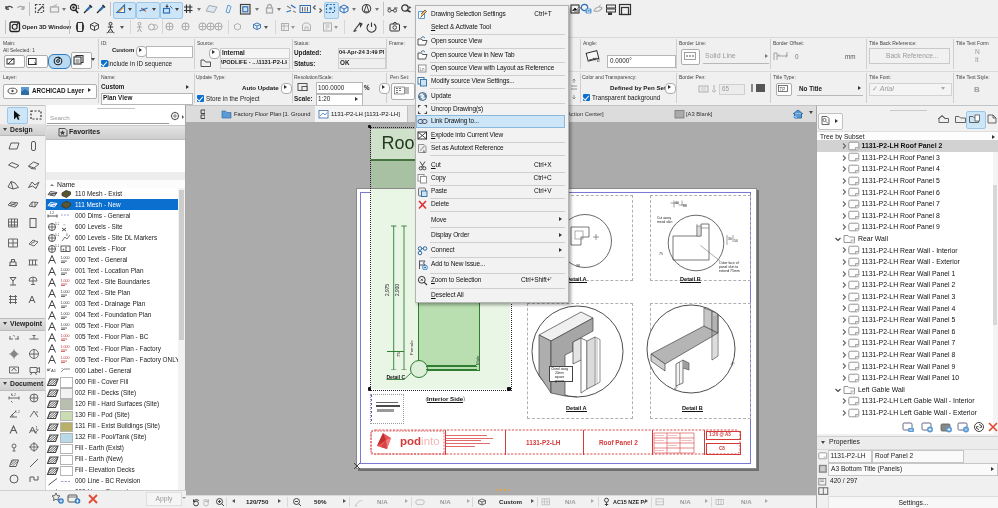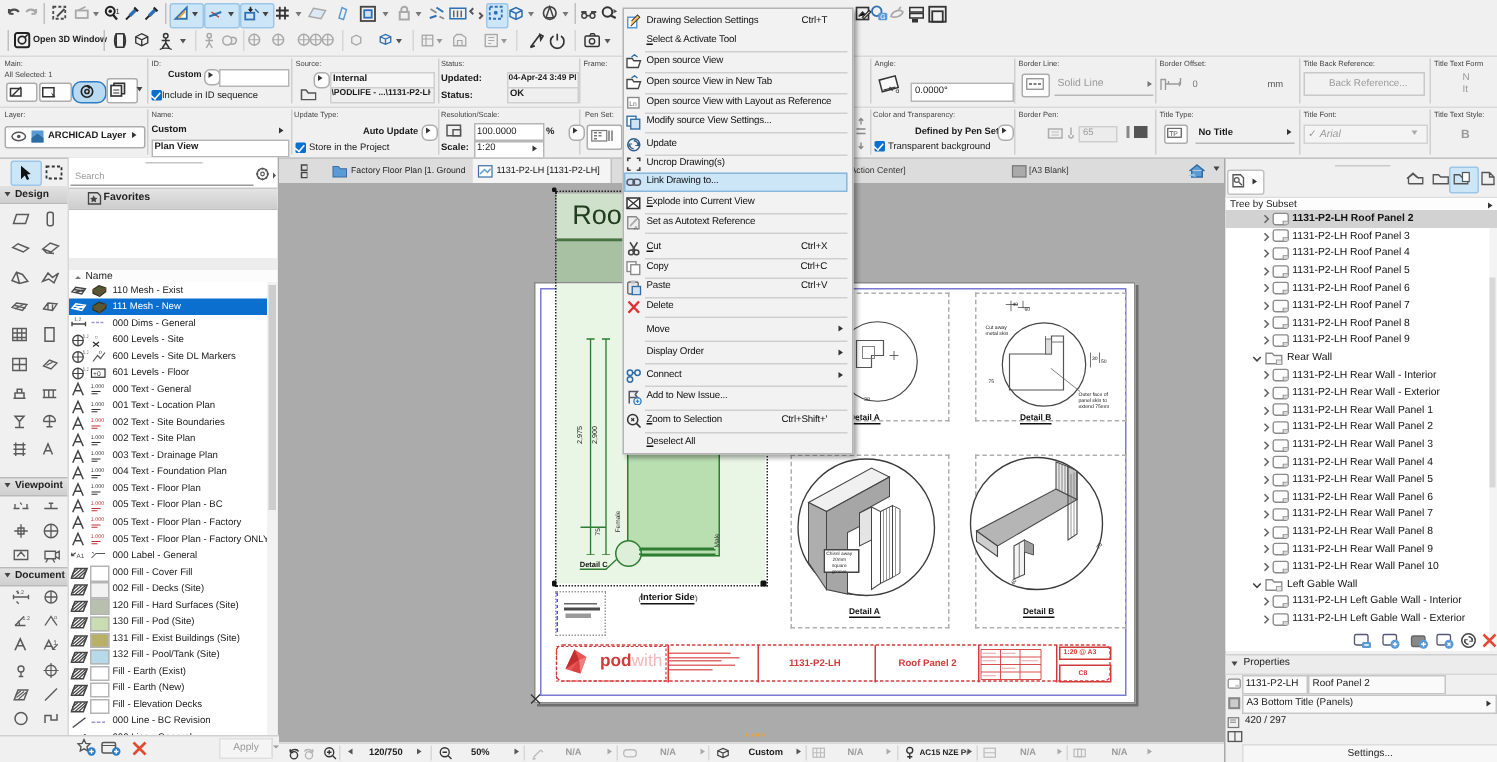--- a/index.html
+++ b/index.html
@@ -1012,21 +1012,21 @@
 <div class="txt" style="left:682px;top:405px;font-size:5.6px;font-weight:bold;color:#111;border-bottom:0.8px solid #111">Detail B</div>
 <svg class="abs" style="left:369.7px;top:429.3px;opacity:1.0" width="371" height="26" viewBox="0 0 371 26">
     <rect x="1" y="1" width="369" height="24" rx="4" fill="none" stroke="#d43a3a" stroke-width="0.9" stroke-dasharray="2.2 1.4"></rect>
   </svg>
 <svg class="abs" style="left:373px;top:432px;opacity:1.0" width="23" height="20" viewBox="0 0 23 20">
     <path d="M10 1 L18 6 L14 17 L4 14 Z" fill="#e85555"></path>
     <path d="M10 1 L13 8 L4 14 Z" fill="#c22f2f"></path>
     <path d="M13 8 L18 6 L14 17 Z" fill="#f08080"></path>
     <path d="M13 8 L14 17 L8 15" fill="#d84444"></path>
   </svg>
-<div class="txt" style="left:400px;top:435.3px;font-size:11.5px;font-weight:bold;color:#d43a3a">pod<span style="color:#f4b6b6;font-weight:normal">with</span></div>
+<div class="txt" style="left:400px;top:435.3px;font-size:11.5px;font-weight:bold;color:#d43a3a">pod<span style="color:#f4b6b6;font-weight:normal">into</span></div>
 <svg class="abs" style="left:370.1px;top:429.5px;opacity:1.0" width="75" height="25" viewBox="0 0 75 25">
     <rect x="1" y="1" width="73" height="23" fill="none" stroke="#d43a3a" stroke-width="0.8" stroke-dasharray="1.8 1.3"></rect>
   </svg>
 <div class="abs" style="left:446px;top:434.8px;width:41px;height:0.6px;background:#d43a3a;opacity:0.75"></div>
 <div class="abs" style="left:446px;top:437.6px;width:47px;height:0.6px;background:#d43a3a;opacity:0.75"></div>
 <div class="abs" style="left:446px;top:440.4px;width:35px;height:0.6px;background:#d43a3a;opacity:0.75"></div>
 <div class="abs" style="left:446px;top:443.2px;width:44px;height:0.6px;background:#d43a3a;opacity:0.75"></div>
 <div class="abs" style="left:446px;top:446.0px;width:29px;height:0.6px;background:#d43a3a;opacity:0.75"></div>
 <div class="abs" style="left:444.5px;top:429.8px;width:1px;height:24.8px;background:#d43a3a"></div>
 <div class="abs" style="left:505px;top:429.8px;width:1px;height:24.8px;background:#d43a3a"></div>

